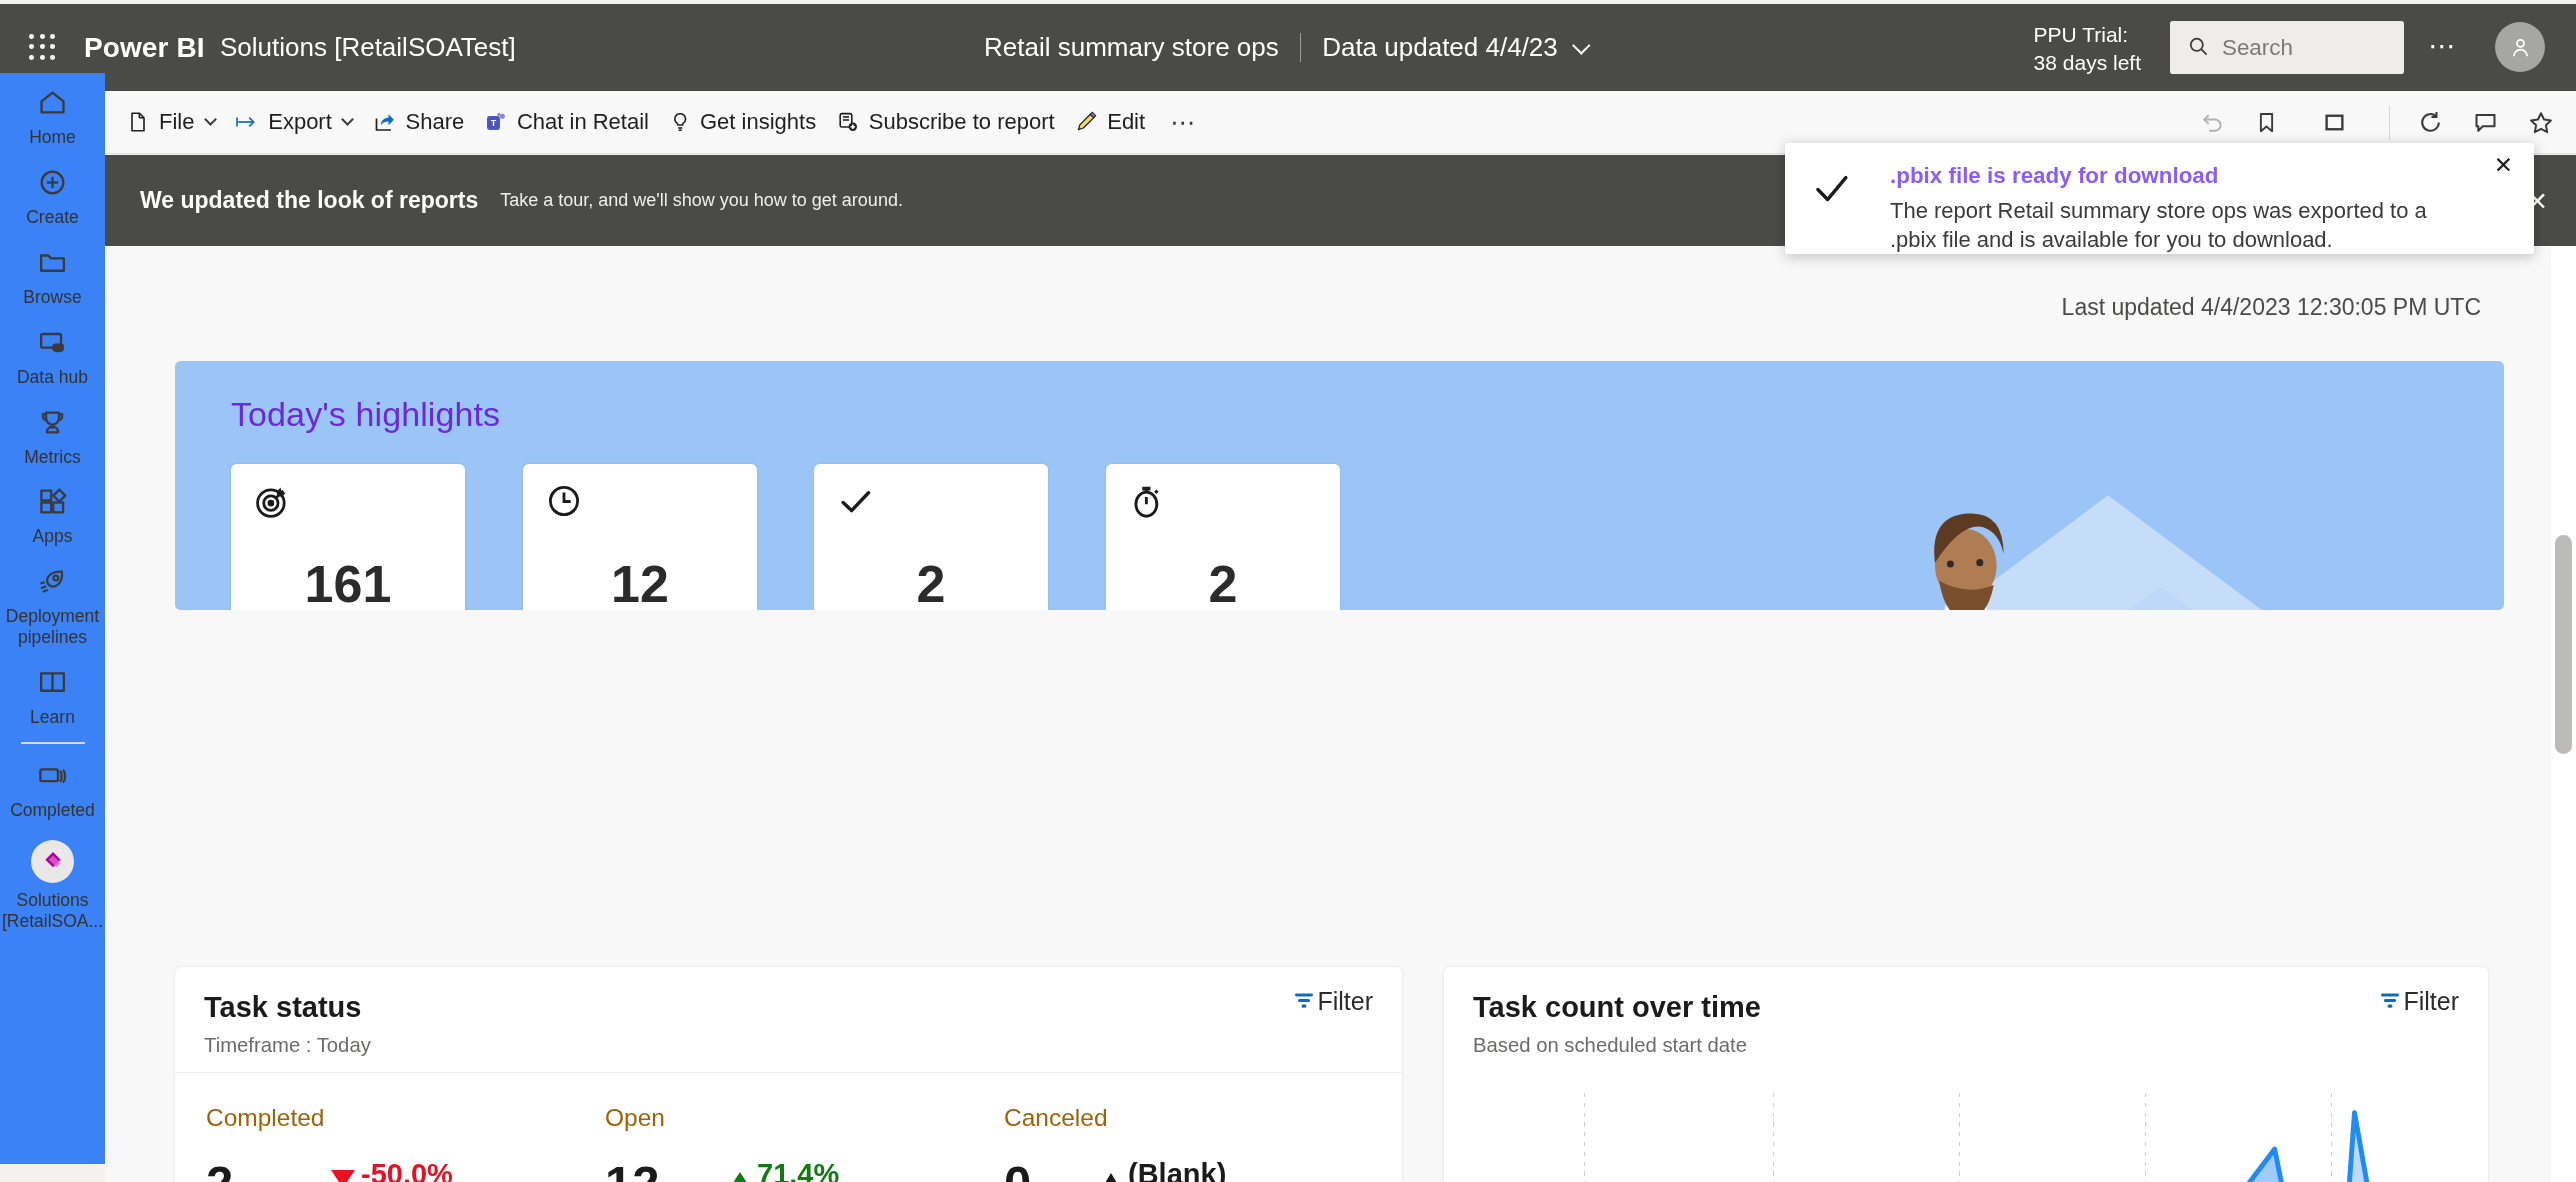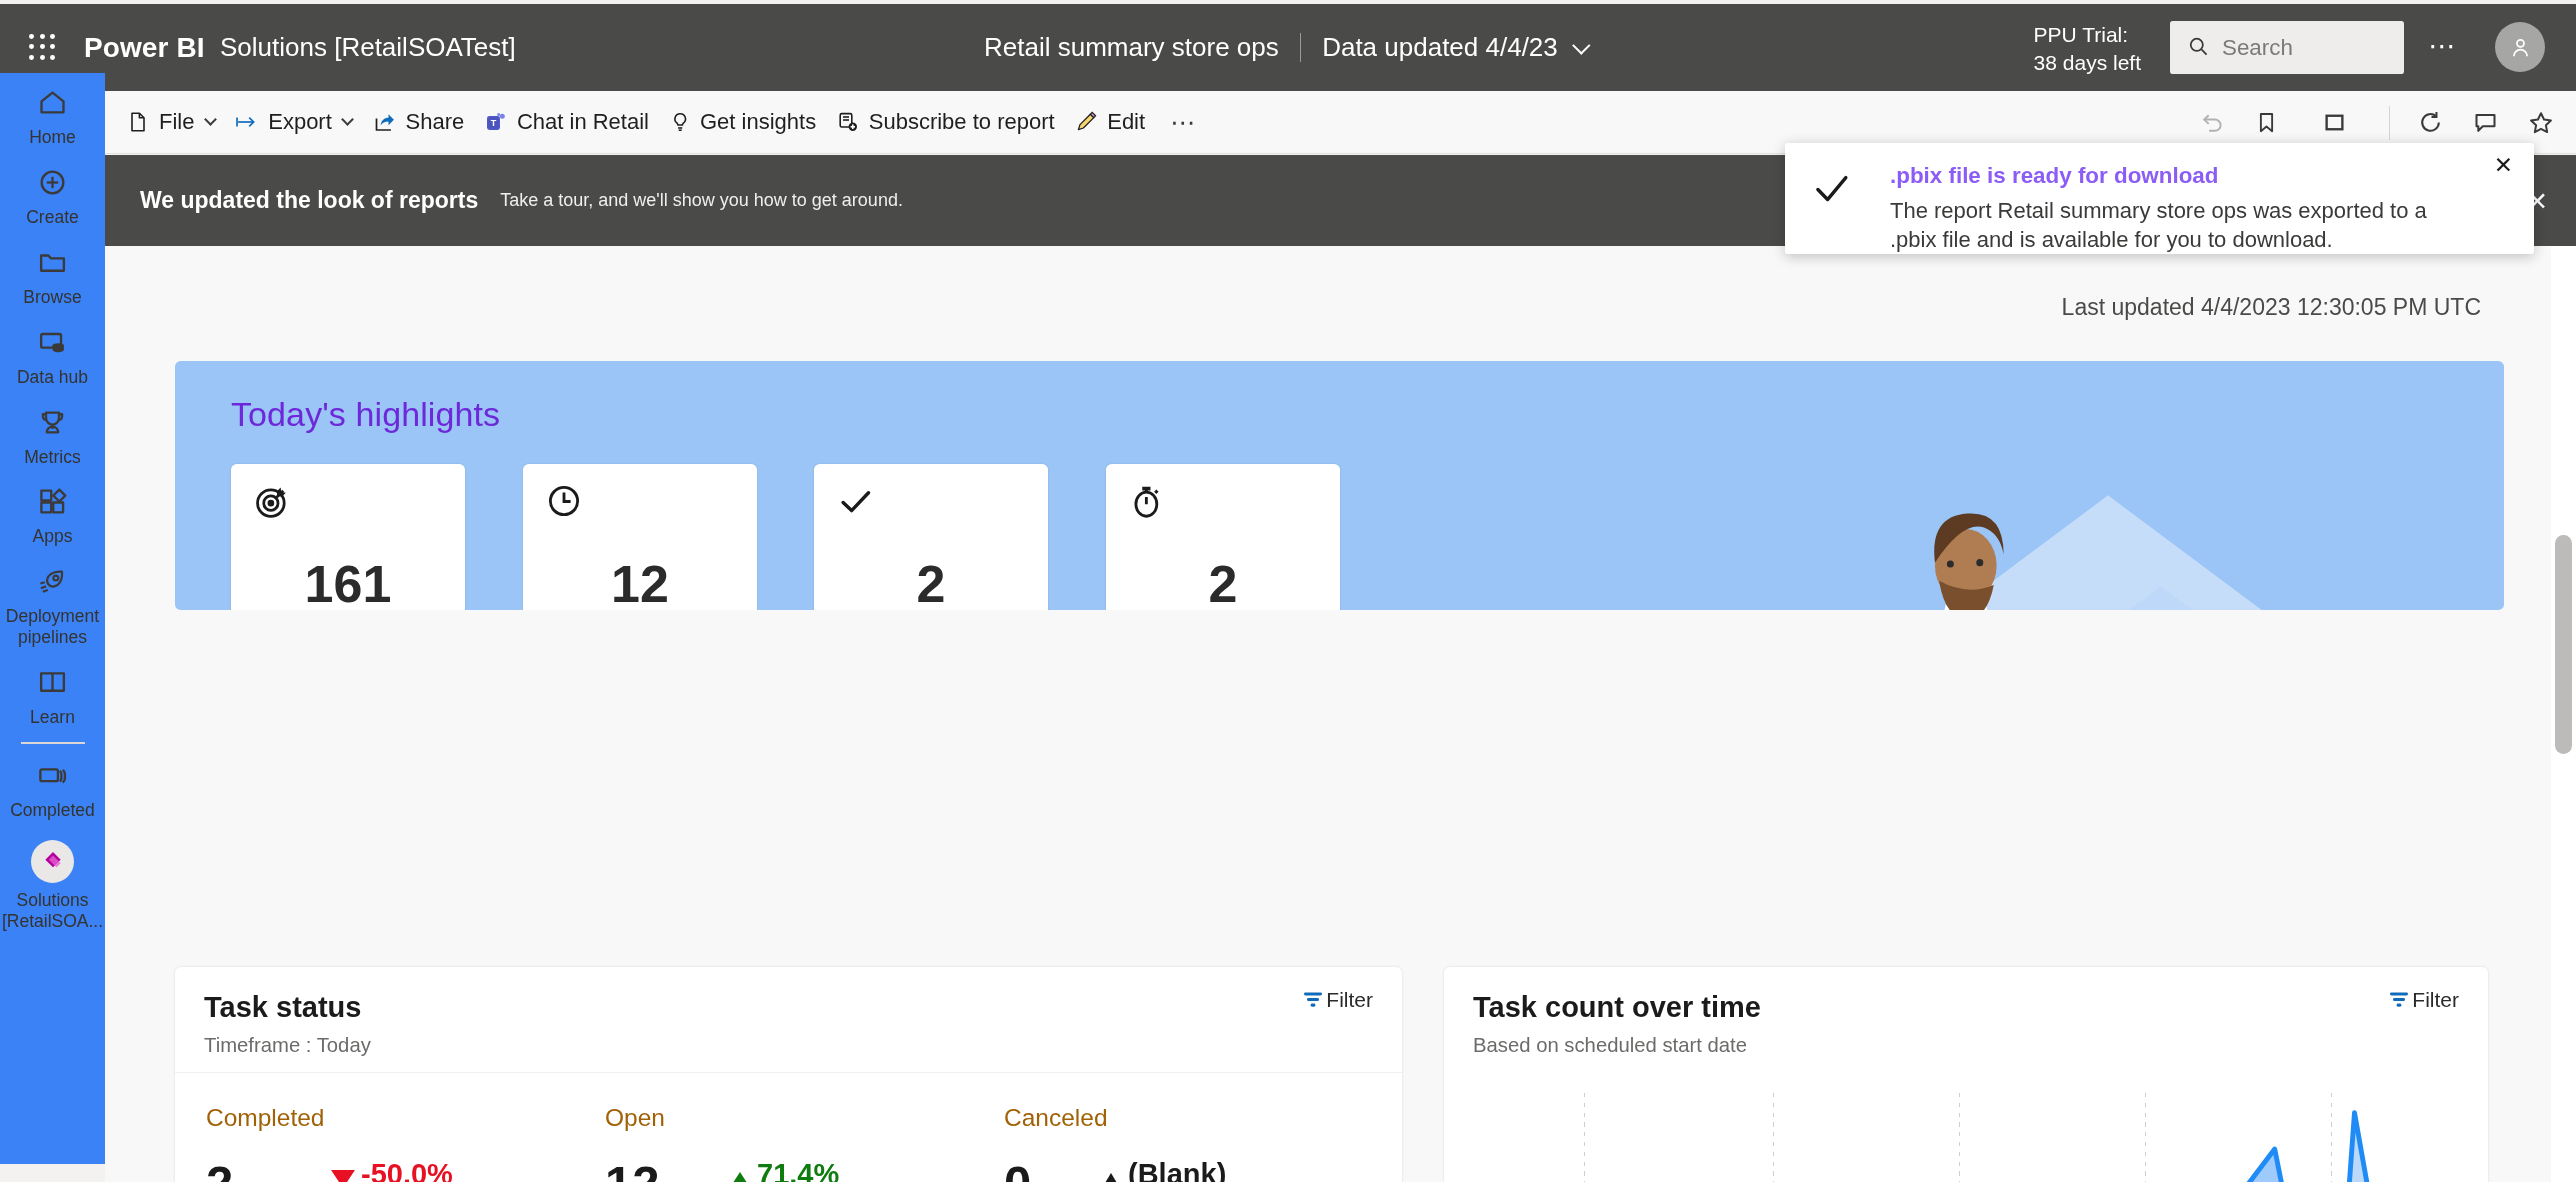--- a/index.html
+++ b/index.html
@@ -157,21 +157,21 @@
   .tile {
     position:absolute; background:#fff; border-radius: 5.6px;
     box-shadow: 0 0.7px 2.8px rgba(0,0,0,.12);
     overflow:hidden;
   }
   .tile-title { position:absolute; left: 29px; top: 24px; font-size: 29px; font-weight: 600; color:#1b1b1b; }
   .tile-sub   { position:absolute; left: 29px; top: 67px; font-size: 20.3px; color:#6b6b69; }
   .tile-filter {
     position:absolute; right: 29px; top: 19.6px; display:flex; align-items:center; cursor:pointer;
   }
-  .tile-filter .flbl { font-size: 21px; color:#2b2b2b; margin-left: 1px; }
+  .tile-filter .flbl { font-size: 25px; color:#2b2b2b; margin-left: 1px; }
   .tile-hr { position:absolute; left:0; right:0; top: 105px; height: 1.4px; background:#f0efee; }
 
   .cat { position:absolute; font-size: 24.5px; color:#a16207; }
   .bignum { position:absolute; font-size: 49px; font-weight: 600; color:#1b1b1b; }
   .trend { position:absolute; font-size: 29px; font-weight: 700; }
   .tri { position:absolute; width:0; height:0; }
   .tri.down { border-left: 12.6px solid transparent; border-right: 12.6px solid transparent; border-top: 18px solid #e81123; }
   .tri.up   { border-left: 11.2px solid transparent; border-right: 11.2px solid transparent; border-bottom: 17px solid #107c10; }
   .tri.upk  { border-left: 9.8px solid transparent; border-right: 9.8px solid transparent; border-bottom: 15.4px solid #1b1b1b; }
 

